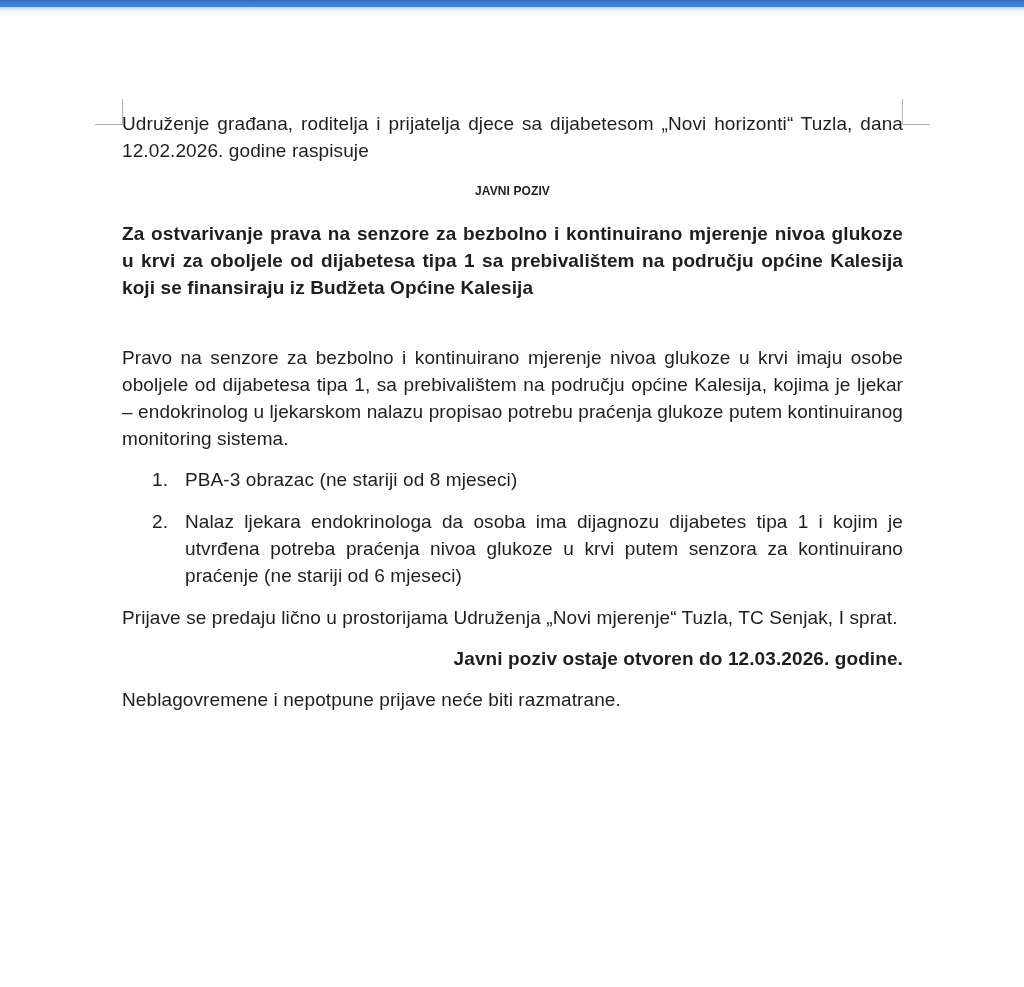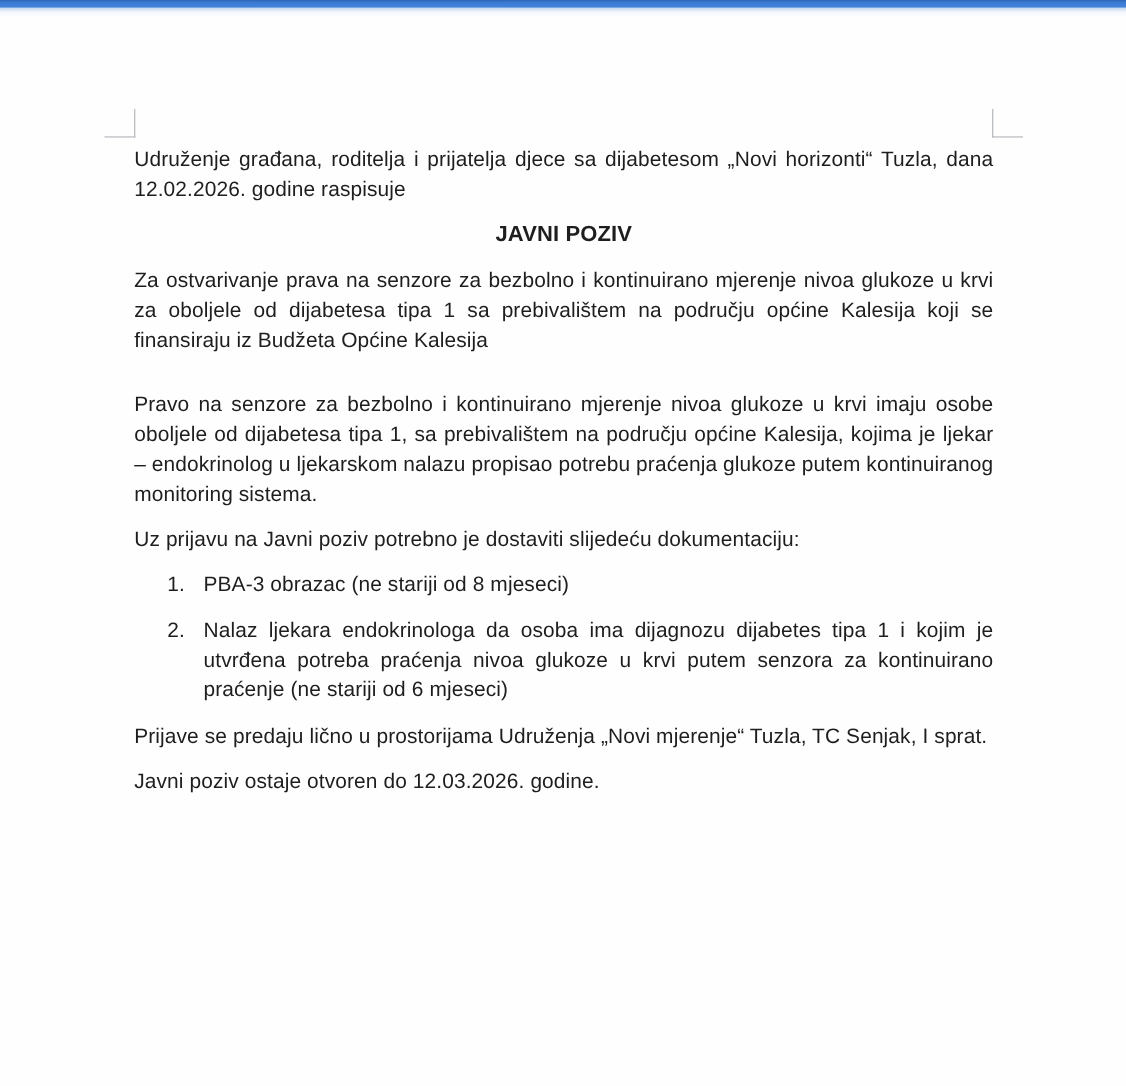--- a/index.html
+++ b/index.html
@@ -44,41 +44,41 @@
   }
   .crop-mark.right {
     left: 902px;
     border-left: 1px solid #aeb2b6;
     border-bottom: 1px solid #aeb2b6;
   }
   
   .doc {
     position: absolute;
     left: 122px;
-    top: 132px;
+    top: 110px;
     width: 781px;
     font-size: 19px;
     line-height: 27px;
     letter-spacing: 0.1px;
   }
   .doc p {
     margin: 0 0 14px 0;
   }
   .justify { text-align: justify; }
   .doc .title {
     text-align: center;
     font-weight: 700;
-    font-size: 20px;
+    font-size: 12px;
     margin: 3px 0 15px 0;
   }
   .doc .subtitle {
-    font-weight: 400;
-    margin-bottom: 32px;
+    font-weight: 700;
+    margin-bottom: 43px;
   }
-  .bold { font-weight: 400; }
+  .bold { font-weight: 700; text-align: right; }
   ol.doc-list {
     list-style: none;
     margin: 3px 0 14px 0;
     padding: 0;
   }
   ol.doc-list li {
     display: flex;
     margin: 0 0 15px 0;
   }
   ol.doc-list .num {
@@ -102,32 +102,32 @@
 <div class="doc">
 
   <p class="justify">Udruženje građana, roditelja i prijatelja djece sa dijabetesom „Novi horizonti“ Tuzla, dana 12.02.2026. godine raspisuje</p>
 
   <p class="title">JAVNI POZIV</p>
 
   <p class="subtitle justify">Za ostvarivanje prava na senzore za bezbolno i kontinuirano mjerenje nivoa glukoze u krvi za oboljele od dijabetesa tipa 1 sa prebivalištem na području općine Kalesija koji se finansiraju iz Budžeta Općine Kalesija</p>
 
   <p class="justify">Pravo na senzore za bezbolno i kontinuirano mjerenje nivoa glukoze u krvi imaju osobe oboljele od dijabetesa tipa 1, sa prebivalištem na području općine Kalesija, kojima je ljekar – endokrinolog u ljekarskom nalazu propisao potrebu praćenja glukoze putem kontinuiranog monitoring sistema.</p>
 
-  <p>Uz prijavu na Javni poziv potrebno je dostaviti slijedeću dokumentaciju:</p>
 
   <ol class="doc-list">
     <li>
       <span class="num">1.</span>
       <span class="li-text">PBA-3 obrazac (ne stariji od 8 mjeseci)</span>
     </li>
     <li>
       <span class="num">2.</span>
       <span class="li-text">Nalaz ljekara endokrinologa da osoba ima dijagnozu dijabetes tipa 1 i kojim je utvrđena potreba praćenja nivoa glukoze u krvi putem senzora za kontinuirano praćenje (ne stariji od 6 mjeseci)</span>
     </li>
   </ol>
 
   <p>Prijave se predaju lično u prostorijama Udruženja „Novi mjerenje“ Tuzla, TC Senjak, I sprat.</p>
 
   <p class="bold">Javni poziv ostaje otvoren do 12.03.2026. godine.</p>
 
+  <p>Neblagovremene i nepotpune prijave neće biti razmatrane.</p>
 
 
 </div>
 
 </body></html>

